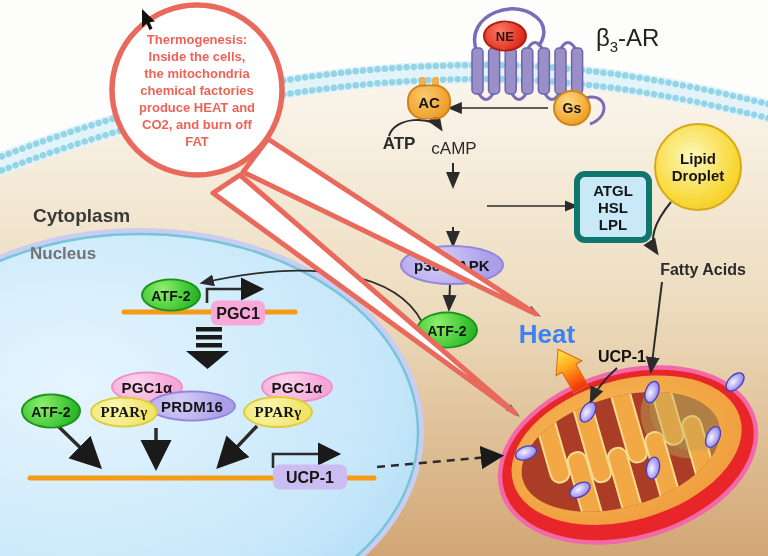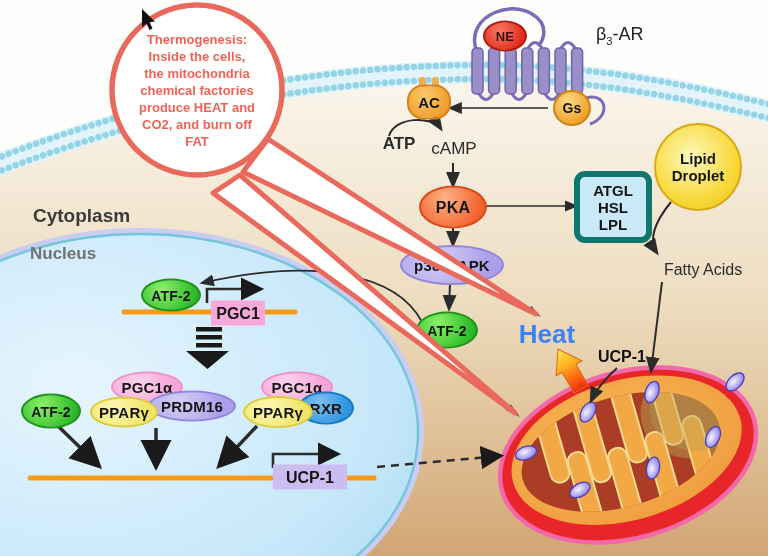--- a/index.html
+++ b/index.html
@@ -8,27 +8,27 @@
   #stage svg{position:absolute;left:0;top:0;}
   .lyr1{z-index:1;} .lyr3{z-index:3;}
   .lbl{position:absolute;z-index:2;color:#2b2b2b;white-space:nowrap;}
   .ctr{transform:translate(-50%,-50%);display:flex;align-items:center;
        justify-content:center;text-align:center;}
   .oval{position:absolute;z-index:2;border-radius:50%;font-weight:bold;
         color:#151515;display:flex;align-items:center;justify-content:center;
         transform:translate(-50%,-50%);letter-spacing:.2px;}
   .boxl{position:absolute;z-index:2;font-weight:bold;color:#151515;
         display:flex;align-items:center;justify-content:center;
-        transform:translate(-50%,-50%);}
+        transform:translate(-50%,-50%);border-radius:7px;}
   .green{background:radial-gradient(circle at 35% 30%,#8df06a,#34c02e 70%,#23a023);
          border:2px solid #1d9418;}
   .pinkov{background:radial-gradient(circle at 35% 30%,#fcd2ec,#f6a6d8 75%);
           border:2px solid #ef90ca;}
   .yellowov{background:radial-gradient(circle at 35% 30%,#fbf6b0,#f2e468 75%);
-            border:2px solid #ddcc3e;}
+            border:2px solid #ddcc3e;font-family:Liberation Serif, serif;}
   .purpleov{background:radial-gradient(circle at 35% 30%,#d4cdf6,#ab9fe9 75%);
             border:2px solid #9285dc;}
   .callout-text{position:absolute;z-index:4;left:109px;top:31px;width:176px;
         color:#ee6356;font-size:13px;font-weight:600;line-height:17px;
         text-align:center;}
   .enzline{line-height:17px;font-size:15px;}
   .bub{line-height:17px;}
 </style>
 </head>
 <body>
@@ -175,70 +175,66 @@
   </g>
 
   <g transform="rotate(-30 570 370)">
     <polygon points="570,346 585,368 578,368 578,392 562,392 562,368 555,368" fill="url(#flame)" stroke="#d86a10" stroke-width="1"></polygon>
   </g>
 </svg>
 
 <div class="lbl" style="left:33px;top:205px;font-size:19px;font-weight:bold;color:#3a3a3a;">Cytoplasm</div>
 <div class="lbl" style="left:30px;top:244px;font-size:17px;font-weight:bold;color:#737373;">Nucleus</div>
 
-<div class="lbl" style="left:596px;top:24px;font-size:18px;color:#222;"><span>β</span><sub style="font-size:0.62em;">3</sub><span>-AR</span></div>
+<div class="lbl" style="left:596px;top:24px;font-size:24px;color:#222;"><span>β</span><sub style="font-size:0.62em;">3</sub><span>-AR</span></div>
 
 <div class="oval" style="left:505px;top:36px;width:40px;height:27px;font-size:13px;color:#38100a;
      background:radial-gradient(circle at 38% 32%,#fa7a66,#e03020 70%,#c42014);border:2px solid #b01c10;">NE</div>
 <div class="oval" style="left:572px;top:108px;width:34px;height:32px;font-size:14px;
      background:radial-gradient(circle at 38% 30%,#fdd984,#f0a028 75%);border:2px solid #cc861c;">Gs</div>
 
 <div class="boxl" style="left:429px;top:102px;width:40px;height:31px;font-size:15px;border-radius:16px;
      background:radial-gradient(circle at 40% 30%,#f9c96e,#ef9d28 78%);border:2px solid #d2821a;">AC</div>
 
 <div class="lbl ctr" style="left:399px;top:144px;font-size:17px;font-weight:bold;">ATP</div>
 <div class="lbl ctr" style="left:454px;top:149px;font-size:17px;font-weight:normal;">cAMP</div>
 
-<div class="oval" style="left:453px;top:207px;width:64px;height:39px;font-size:16px;
-     background:radial-gradient(circle at 38% 28%,#ffb285,#f26530 72%,#e8521c);border:2px solid #d84a1a;">PKA</div>
 
 <div class="oval purpleov" style="left:452px;top:265px;width:100px;height:36px;font-size:15px;">p38 MAPK</div>
 
 <div class="oval green" style="left:447px;top:330px;width:58px;height:33px;font-size:14px;">ATF-2</div>
 
 <div class="boxl" style="left:613px;top:207px;width:66px;height:60px;border-radius:11px;flex-direction:column;
      background:#c9e9f8;border:6px solid #0f766e;">
   <div class="enzline">ATGL</div>
   <div class="enzline">HSL</div>
   <div class="enzline">LPL</div>
 </div>
 
 <div class="boxl" style="left:698px;top:167px;width:84px;height:84px;border-radius:50%;font-size:15px;
      background:radial-gradient(circle at 42% 38%,#fdf9bc,#f8d838 62%,#eec018);border:2px solid #d8a816;">
   <div style="width:58px;line-height:17px;text-align:center;font-weight:bold;">Lipid Droplet</div>
 </div>
 
-<div class="lbl ctr" style="left:703px;top:270px;font-size:16px;font-weight:normal;">Fatty Acids</div>
+<div class="lbl ctr" style="left:703px;top:270px;font-size:16px;font-weight:bold;">Fatty Acids</div>
 
 <div class="lbl ctr" style="left:547px;top:334px;font-size:26px;font-weight:800;color:#3b82f6;">Heat</div>
 
 <div class="lbl ctr" style="left:622px;top:357px;font-size:16px;font-weight:bold;color:#111;">UCP-1</div>
 
 <div class="oval green" style="left:171px;top:295px;width:56px;height:29px;font-size:14px;">ATF-2</div>
 <div class="boxl" style="left:238px;top:313px;width:54px;height:25px;font-size:16px;background:#f8a9d9;">PGC1</div>
 
 <div class="oval green" style="left:51px;top:411px;width:56px;height:31px;font-size:14px;">ATF-2</div>
 
 <div class="oval pinkov" style="left:147px;top:387px;width:68px;height:27px;font-size:15px;">PGC1α</div>
 <div class="oval purpleov" style="left:192px;top:406px;width:84px;height:27px;font-size:15px;">PRDM16</div>
 <div class="oval yellowov" style="left:124px;top:412px;width:64px;height:27px;font-size:15px;">PPARγ</div>
 
 <div class="oval pinkov" style="left:297px;top:387px;width:68px;height:27px;font-size:15px;">PGC1α</div>
-<div class="oval" style="left:326px;top:408px;width:52px;height:29px;font-size:15px;
-     background:radial-gradient(circle at 38% 30%,#7cc0f0,#2f96e0 72%);border:2px solid #1a78c0;">RXR</div>
 <div class="oval yellowov" style="left:278px;top:412px;width:66px;height:28px;font-size:15px;">PPARγ</div>
 
 <div class="boxl" style="left:310px;top:477px;width:74px;height:25px;font-size:16px;background:#cbbcf2;">UCP-1</div>
 
 <svg class="lyr3" width="768" height="556" viewBox="0 0 768 556">
   <g>
     <polygon points="541,317 526.8,312.3 531.2,305.7" fill="#5f5f5f"></polygon>
     <polygon points="520,417 505.5,410.1 510.5,403.9" fill="#5f5f5f"></polygon>
     <g fill="#ffffff" stroke="#e96a5c" stroke-width="5" stroke-linejoin="round">
       <polygon points="268,139 536,314 243,172"></polygon>

